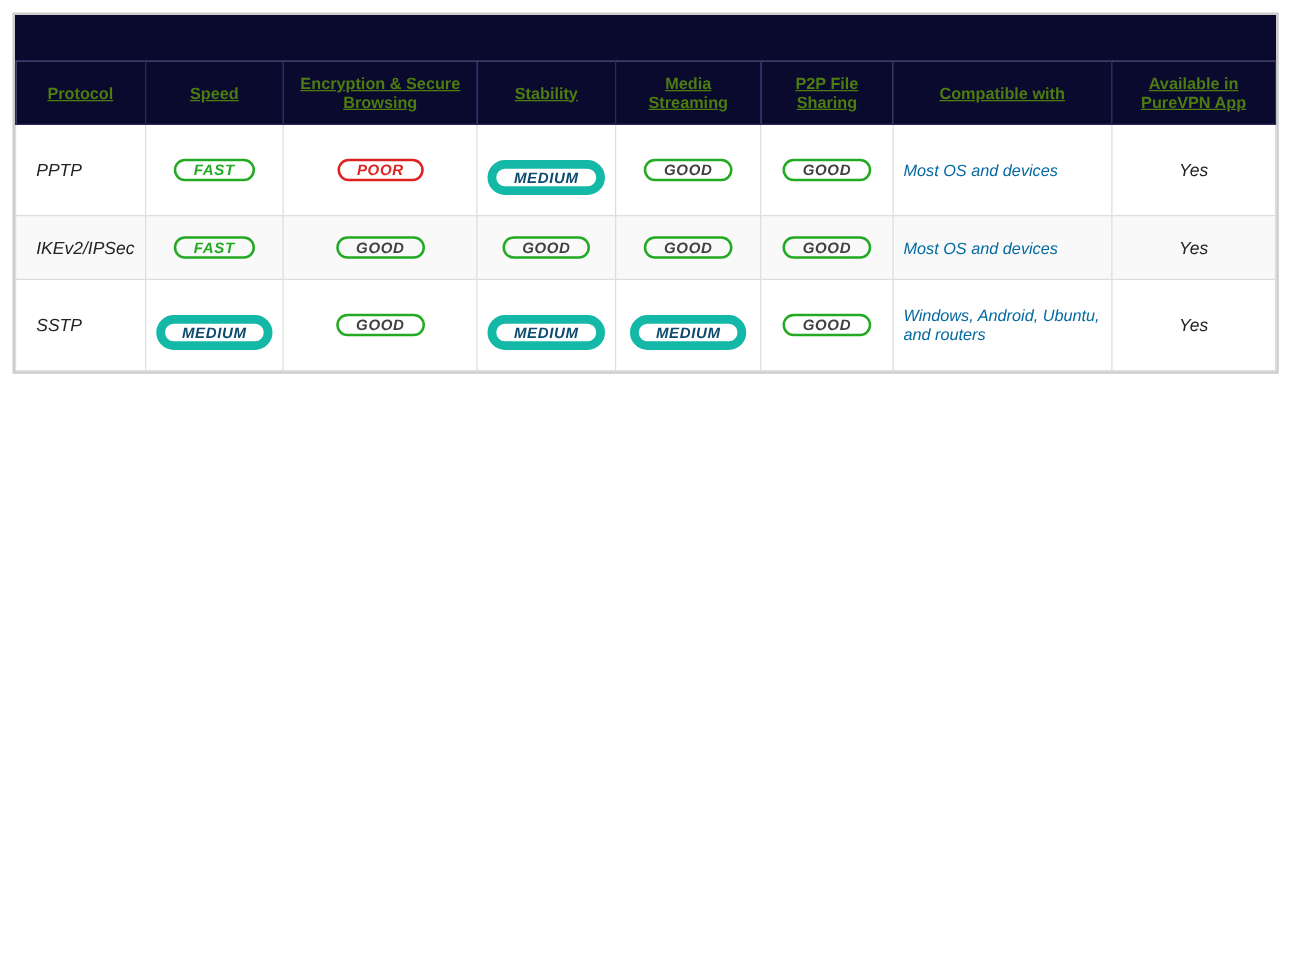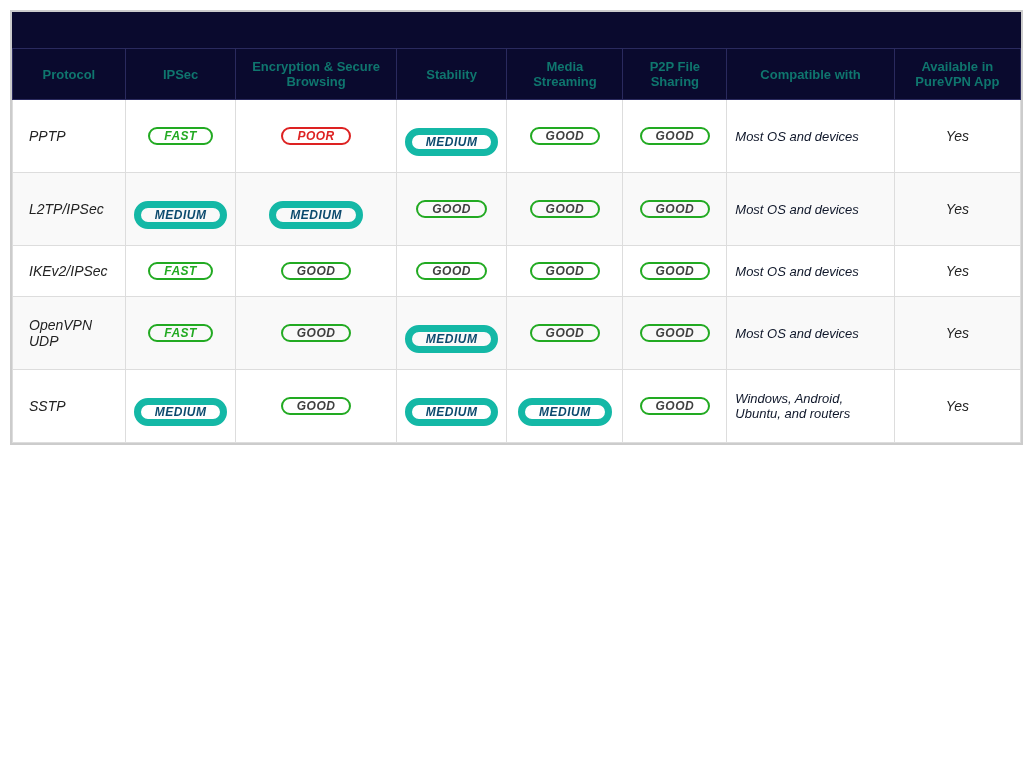--- a/index.html
+++ b/index.html
@@ -28,21 +28,22 @@
       letter-spacing: 0.5px;
     }
     table {
       width: 100%;
       border-collapse: collapse;
       font-family: Arial, sans-serif;
       font-size: 14px;
     }
     thead tr {
       background-color: #0a0a2e;
-      color: #0f766e;
+      color: #4d7c0f;
+      text-decoration: underline;
     }
     thead th {
       padding: 10px 8px;
       text-align: center;
       font-weight: bold;
       font-size: 13px;
       border: 1px solid #2a2a5e;
       vertical-align: middle;
     }
     tbody tr {
@@ -61,21 +62,21 @@
       font-style: italic;
     }
     tbody td:first-child {
       text-align: left;
       padding-left: 16px;
       font-weight: normal;
     }
     tbody td:nth-child(7) {
       text-align: left;
       font-size: 13px;
-      color: #0f172a;
+      color: #0369a1;
     }
     .badge {
       display: inline-block;
       padding: 0 14px;
       border-radius: 20px;
       font-size: 12px;
       font-weight: bold;
       letter-spacing: 0.5px;
       text-align: center;
     }
@@ -103,65 +104,45 @@
   </style>
 </head>
 <body>
 
 <div class="chart-container">
   <div class="chart-title"></div>
   <table>
     <thead>
       <tr>
         <th>Protocol</th>
-        <th>IPSec</th>
+        <th>Speed</th>
         <th>Encryption &amp; Secure Browsing</th>
         <th>Stability</th>
         <th>Media Streaming</th>
         <th>P2P File Sharing</th>
         <th>Compatible with</th>
         <th>Available in PureVPN App</th>
       </tr>
     </thead>
     <tbody id="table-body">
     <tr>
           <td>PPTP</td>
           <td><span class="badge badge-fast">FAST</span></td>
           <td><span class="badge badge-poor">POOR</span></td>
           <td><span class="badge badge-medium">MEDIUM</span></td>
           <td><span class="badge badge-good">GOOD</span></td>
           <td><span class="badge badge-good">GOOD</span></td>
           <td>Most OS and devices</td>
           <td>Yes</td>
         </tr>
         <tr>
-          <td>L2TP/IPSec</td>
-          <td><span class="badge badge-medium">MEDIUM</span></td>
-          <td><span class="badge badge-medium">MEDIUM</span></td>
-          <td><span class="badge badge-good">GOOD</span></td>
-          <td><span class="badge badge-good">GOOD</span></td>
-          <td><span class="badge badge-good">GOOD</span></td>
-          <td>Most OS and devices</td>
-          <td>Yes</td>
-        </tr>
-        <tr>
           <td>IKEv2/IPSec</td>
           <td><span class="badge badge-fast">FAST</span></td>
           <td><span class="badge badge-good">GOOD</span></td>
           <td><span class="badge badge-good">GOOD</span></td>
-          <td><span class="badge badge-good">GOOD</span></td>
-          <td><span class="badge badge-good">GOOD</span></td>
-          <td>Most OS and devices</td>
-          <td>Yes</td>
-        </tr>
-        <tr>
-          <td>OpenVPN UDP</td>
-          <td><span class="badge badge-fast">FAST</span></td>
-          <td><span class="badge badge-good">GOOD</span></td>
-          <td><span class="badge badge-medium">MEDIUM</span></td>
           <td><span class="badge badge-good">GOOD</span></td>
           <td><span class="badge badge-good">GOOD</span></td>
           <td>Most OS and devices</td>
           <td>Yes</td>
         </tr>
         <tr>
           <td>SSTP</td>
           <td><span class="badge badge-medium">MEDIUM</span></td>
           <td><span class="badge badge-good">GOOD</span></td>
           <td><span class="badge badge-medium">MEDIUM</span></td>

